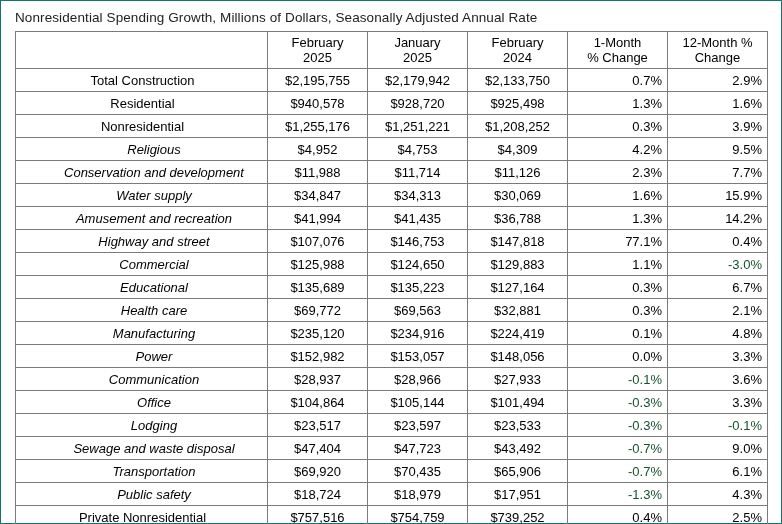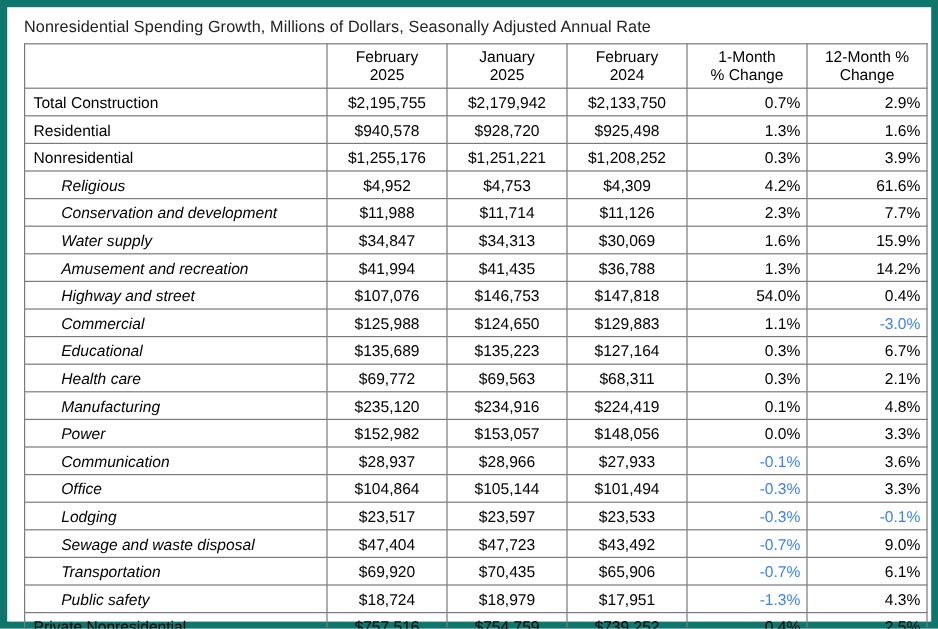--- a/index.html
+++ b/index.html
@@ -13,21 +13,21 @@
     font-family: "Liberation Sans", sans-serif;
     color: #000000;
     overflow: hidden;
   }
   .page {
     position: relative;
     width: 782px;
     height: 524px;
     box-sizing: border-box;
     background: #ffffff;
-    border: 6px solid #0f766e;
+    border: 1px solid #0f766e;
   }
   .title {
     font-size: 13.5px;
     color: #222222;
     padding: 9px 0 6px 14px;
     letter-spacing: 0.1px;
   }
   .table-wrap {
     padding: 0 10px 0 14px;
   }
@@ -49,25 +49,25 @@
     text-align: center;
     font-weight: normal;
     vertical-align: middle;
     font-size: 13px;
     padding: 3px 4px;
   }
   col.c-label { width: 252px; }
   col.c-num   { width: 100px; }
   col.c-pct1  { width: 100px; }
   col.c-pct2  { width: 100px; }
-  .lbl { text-align: left; padding-left: 7px !important; }
+  .lbl { text-align: center; padding-left: 7px !important; }
   .lbl.indent { padding-left: 30px !important; font-style: italic; }
   .num { text-align: center; }
   .pct { text-align: right; }
-  .neg { color: #3b82f6; }
+  .neg { color: #14532d; }
 </style>
 </head>
 <body>
 
 <div class="page">
 
   <div class="title">Nonresidential Spending Growth, Millions of Dollars, Seasonally Adjusted Annual Rate</div>
 
   <div class="table-wrap">
     <table class="spend">
@@ -128,21 +128,21 @@
             <td class="num">$1,208,252</td>
             <td class="pct">0.3%</td>
             <td class="pct">3.9%</td>
           </tr>
           <tr>
             <td class="lbl indent">Religious</td>
             <td class="num">$4,952</td>
             <td class="num">$4,753</td>
             <td class="num">$4,309</td>
             <td class="pct">4.2%</td>
-            <td class="pct">61.6%</td>
+            <td class="pct">9.5%</td>
           </tr>
           <tr>
             <td class="lbl indent">Conservation and development</td>
             <td class="num">$11,988</td>
             <td class="num">$11,714</td>
             <td class="num">$11,126</td>
             <td class="pct">2.3%</td>
             <td class="pct">7.7%</td>
           </tr>
           <tr>
@@ -159,21 +159,21 @@
             <td class="num">$41,435</td>
             <td class="num">$36,788</td>
             <td class="pct">1.3%</td>
             <td class="pct">14.2%</td>
           </tr>
           <tr>
             <td class="lbl indent">Highway and street</td>
             <td class="num">$107,076</td>
             <td class="num">$146,753</td>
             <td class="num">$147,818</td>
-            <td class="pct">54.0%</td>
+            <td class="pct">77.1%</td>
             <td class="pct">0.4%</td>
           </tr>
           <tr>
             <td class="lbl indent">Commercial</td>
             <td class="num">$125,988</td>
             <td class="num">$124,650</td>
             <td class="num">$129,883</td>
             <td class="pct">1.1%</td>
             <td class="pct neg">-3.0%</td>
           </tr>
@@ -182,21 +182,21 @@
             <td class="num">$135,689</td>
             <td class="num">$135,223</td>
             <td class="num">$127,164</td>
             <td class="pct">0.3%</td>
             <td class="pct">6.7%</td>
           </tr>
           <tr>
             <td class="lbl indent">Health care</td>
             <td class="num">$69,772</td>
             <td class="num">$69,563</td>
-            <td class="num">$68,311</td>
+            <td class="num">$32,881</td>
             <td class="pct">0.3%</td>
             <td class="pct">2.1%</td>
           </tr>
           <tr>
             <td class="lbl indent">Manufacturing</td>
             <td class="num">$235,120</td>
             <td class="num">$234,916</td>
             <td class="num">$224,419</td>
             <td class="pct">0.1%</td>
             <td class="pct">4.8%</td>

